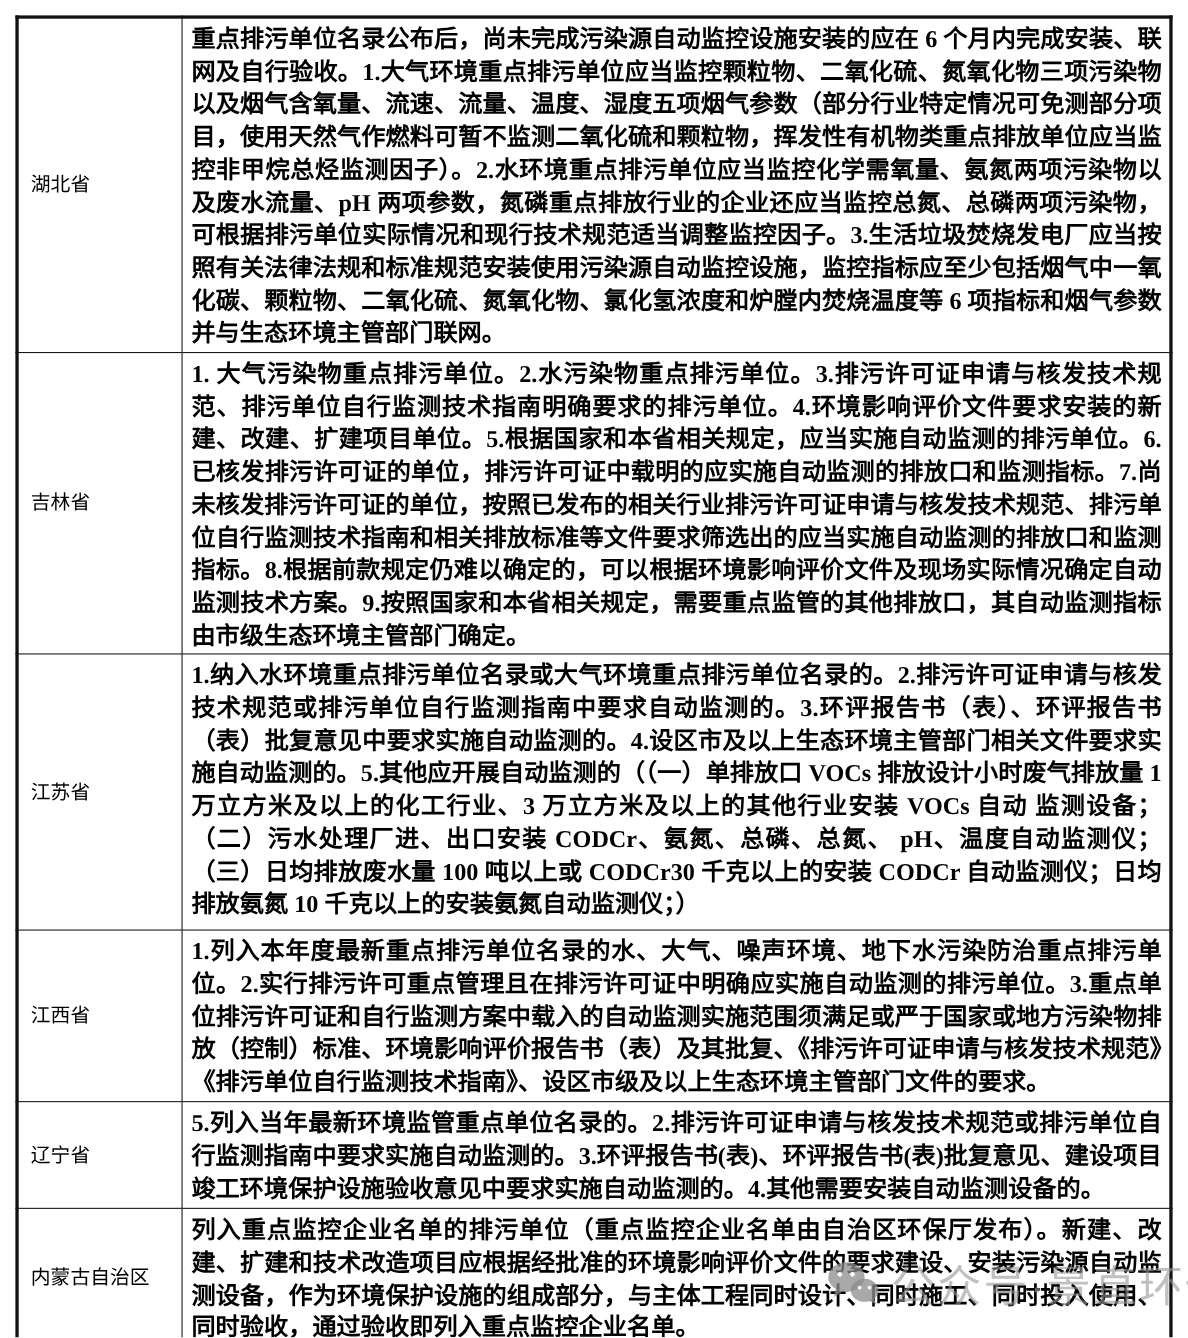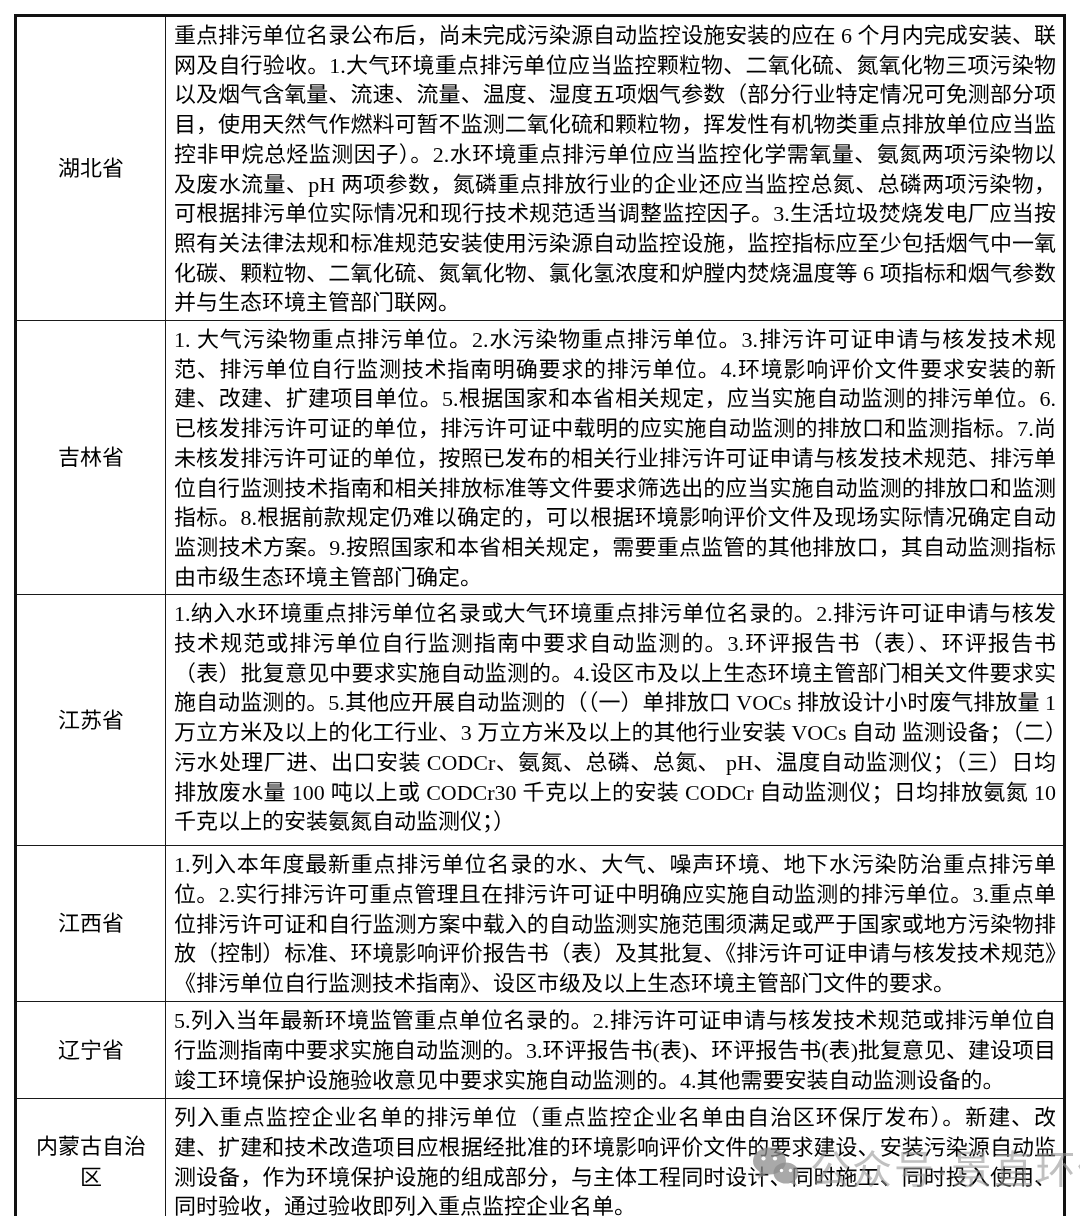--- a/index.html
+++ b/index.html
@@ -16,33 +16,34 @@
     width:1052px;
     border-collapse:collapse;
     table-layout:fixed;
   }
   table.doc-table, table.doc-table td{
     border:1.6px solid #1a1a1a;
   }
   table.doc-table{border:3px solid #111;}
   td.province{
     width:126px;
-    text-align:center;
+    text-align:left;
     vertical-align:middle;
-    font-size:22px;
+    font-size:18px;
     line-height:31px;
     padding:0 11px;
   }
   td.content{
     vertical-align:top;
     font-size:22px;
     line-height:29.7px;
     padding:4px 7px 2px 8px;
     text-align:justify;
     text-align-last:left;
+    font-weight:bold;
   }
   tr.r1{height:297px;}
   tr.r2{height:268px;}
   tr.r3{height:251px;}
   tr.r4{height:156px;}
   tr.r5{height:97px;}
   tr.r6{height:123px;}
   .watermark{
     position:absolute;
     left:752px;top:1138px;

